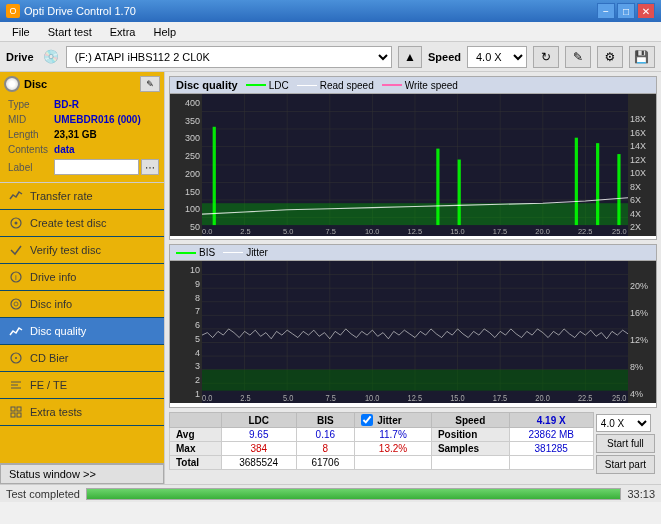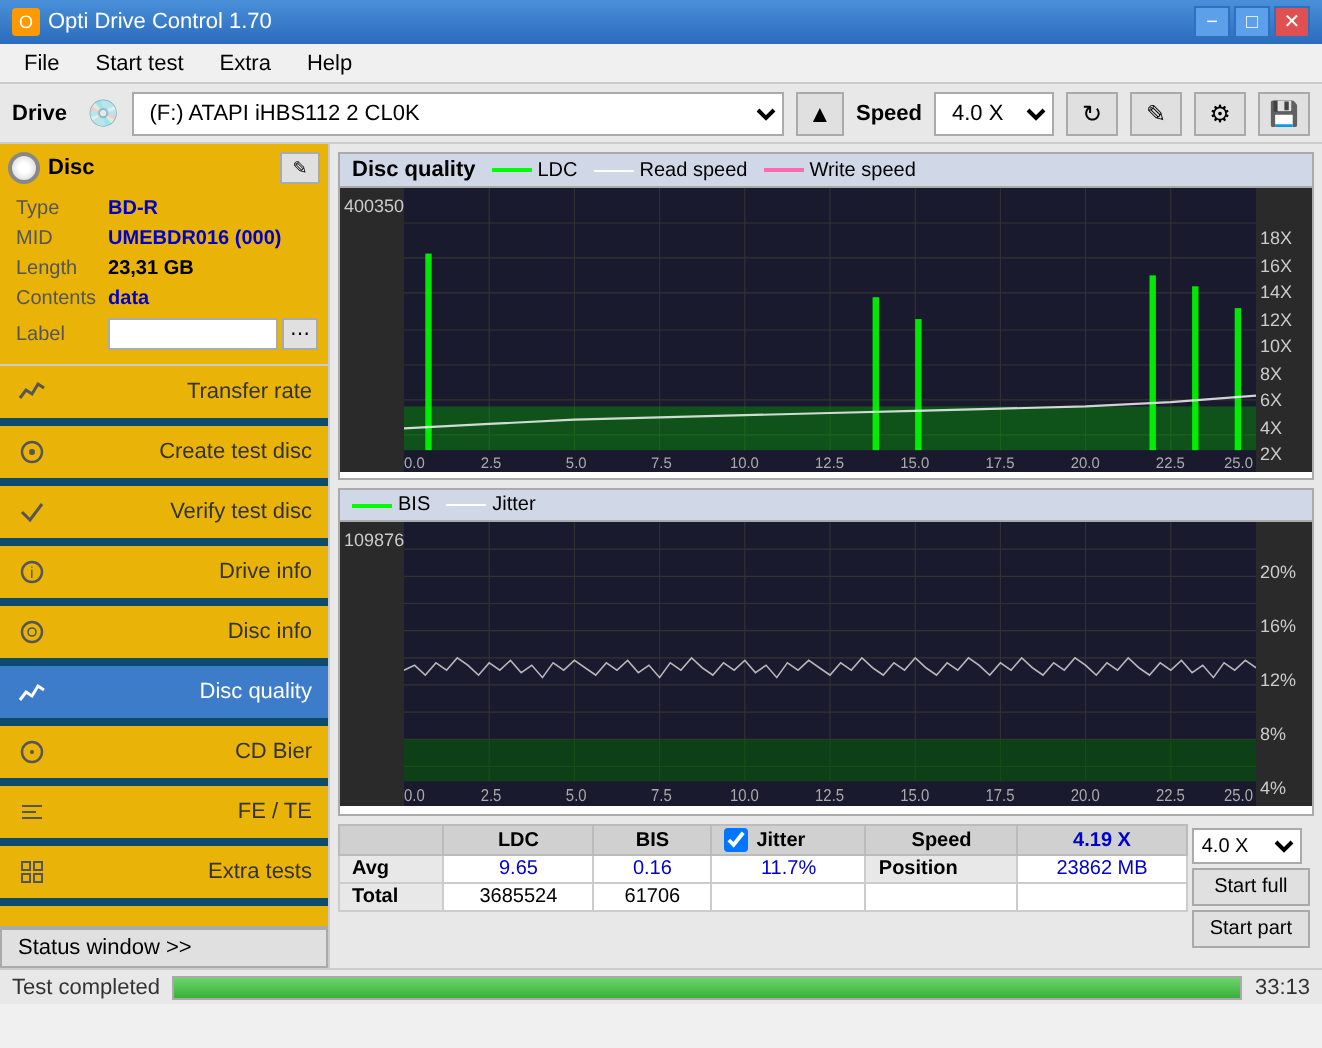--- a/index.html
+++ b/index.html
@@ -125,24 +125,23 @@
       width: 18px; height: 16px; background: #e0e0e0; border: 1px solid #aaa;
       cursor: pointer; font-size: 10px;
     }
 
     
     .nav-items { flex: 1; }
     .nav-item {
       display: flex; align-items: center; gap: 6px;
       padding: 5px 8px;
       cursor: pointer;
-      border-bottom: 4px solid #0c4a6e;
+      border-bottom: 1px solid #0c4a6e;
       font-size: 11px;
       color: #333;
-      justify-content: space-between;
     }
     .nav-item.active { background: #3d7cc9; color: white; }
     .nav-item .nav-icon {
       width: 16px; height: 16px; display: flex; align-items: center; justify-content: center;
       font-size: 12px;
     }
     .nav-item .nav-icon svg { width: 14px; height: 14px; }
 
     .status-btn {
       background: #e0e0e0; border: 1px solid #aaa; border-top: 2px solid #aaa;
@@ -185,21 +184,21 @@
     .chart-body {
       position: relative;
       background: #1a1a2e;
       height: calc(100% - 20px);
       display: flex;
     }
     .chart-y-axis {
       width: 32px;
       background: #2a2a2a;
       display: flex;
-      flex-direction: row;
+      flex-direction: column;
       justify-content: space-between;
       padding: 4px 2px;
       font-size: 9px;
       color: #ccc;
       text-align: right;
     }
     .chart-y-axis-right {
       width: 28px;
       background: #2a2a2a;
       display: flex;
@@ -674,20 +673,28 @@
             <tbody>
               <tr>
                 <td class="row-label">Avg</td>
                 <td class="blue">9.65</td>
                 <td class="blue">0.16</td>
                 <td class="blue">11.7%</td>
                 <td class="row-label">Position</td>
                 <td class="blue">23862 MB</td>
               </tr>
               <tr>
+                <td class="row-label">Max</td>
+                <td class="red">384</td>
+                <td class="red">8</td>
+                <td class="red">13.2%</td>
+                <td class="row-label">Samples</td>
+                <td class="blue">381285</td>
+              </tr>
+              <tr>
                 <td class="row-label">Total</td>
                 <td>3685524</td>
                 <td>61706</td>
                 <td></td>
                 <td></td>
                 <td></td>
               </tr>
             </tbody>
           </table>
         </div>

